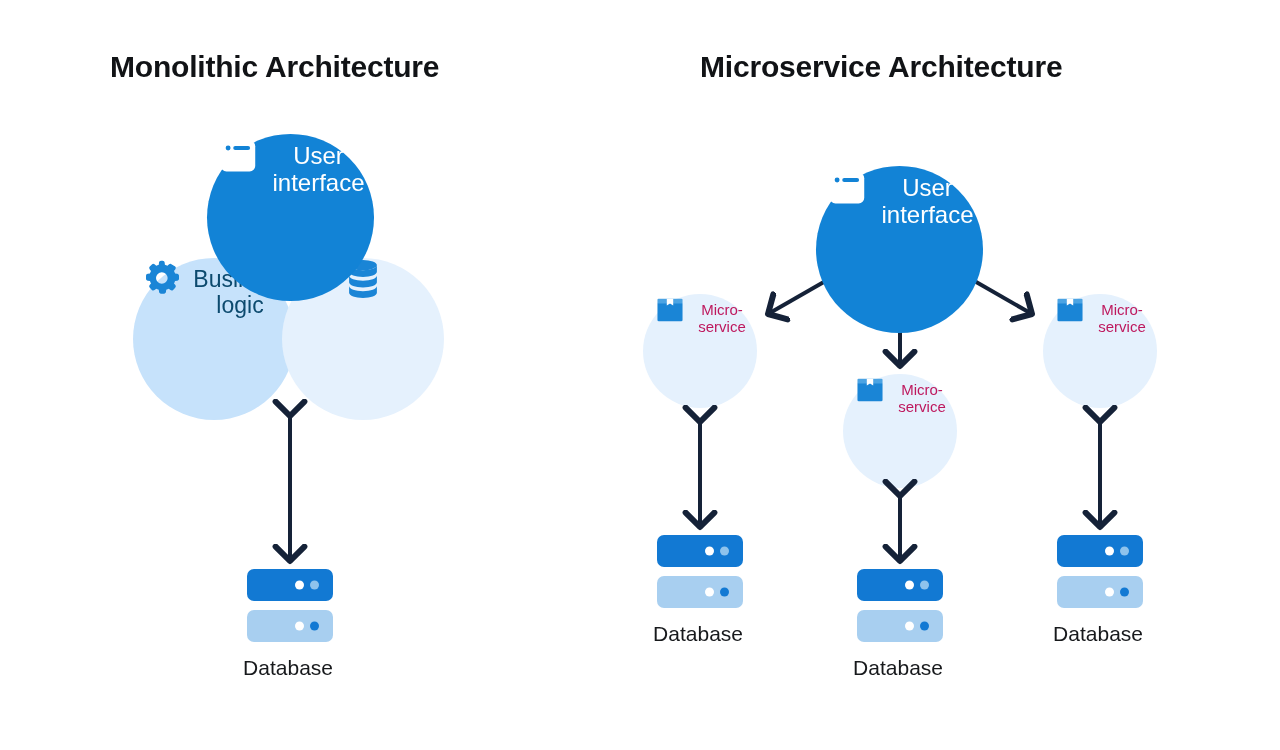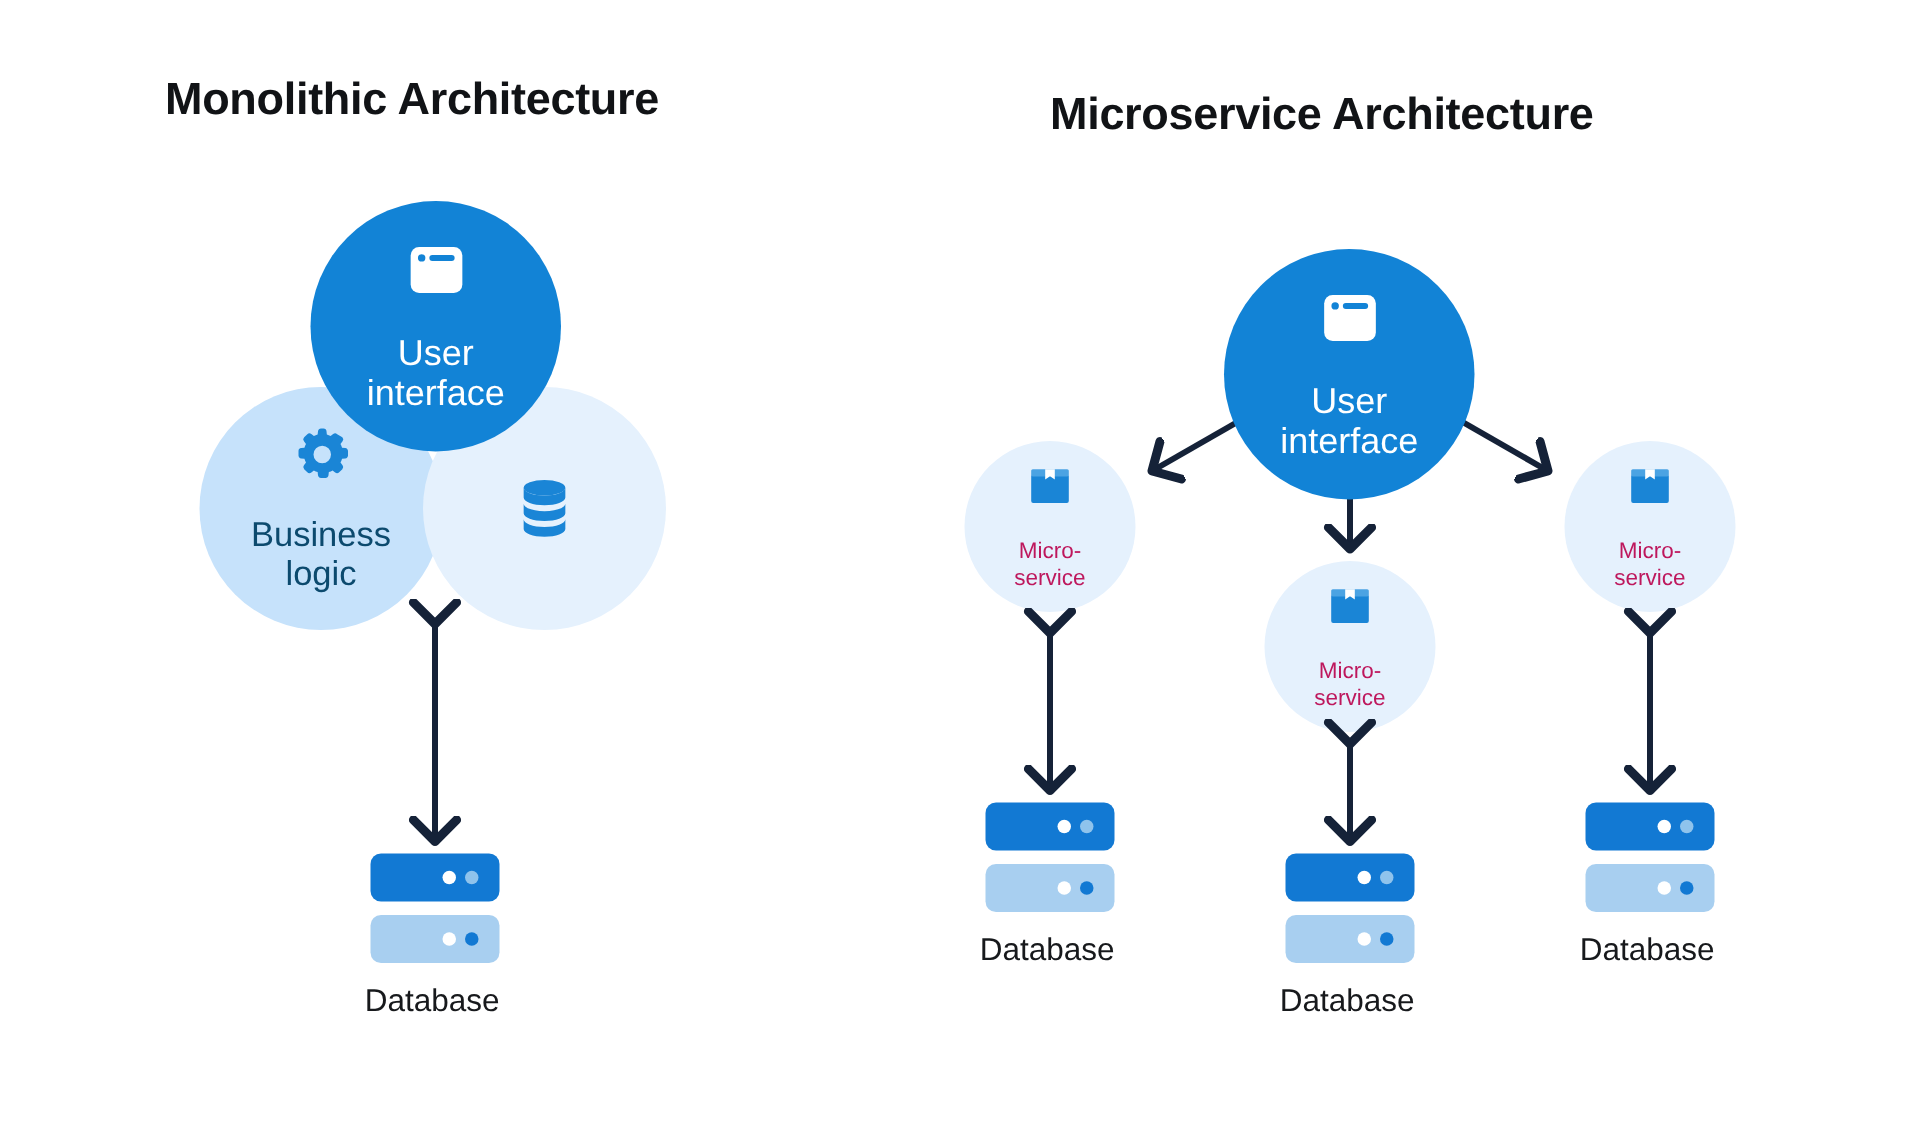--- a/index.html
+++ b/index.html
@@ -24,29 +24,29 @@
   
   .panel-title {
     position: absolute;
     font-size: 30px;
     font-weight: bold;
     color: #111316;
     letter-spacing: -0.2px;
     white-space: nowrap;
   }
   #title-monolith { left: 110px; top: 50px; }
-  #title-micro    { left: 700px; top: 60px; }
+  #title-micro    { left: 700px; top: 50px; }
 
   
   .circle {
     position: absolute;
     border-radius: 50%;
     display: flex;
-    flex-direction: column;
-    align-items: center;
+    flex-direction: row;
+    align-items: flex-start;
     justify-content: center;
     box-sizing: border-box;
     text-align: center;
     gap: 12px;
   }
   .circle .label {
     line-height: 1.12;
     white-space: pre-line;
   }
   .circle .glyph {

